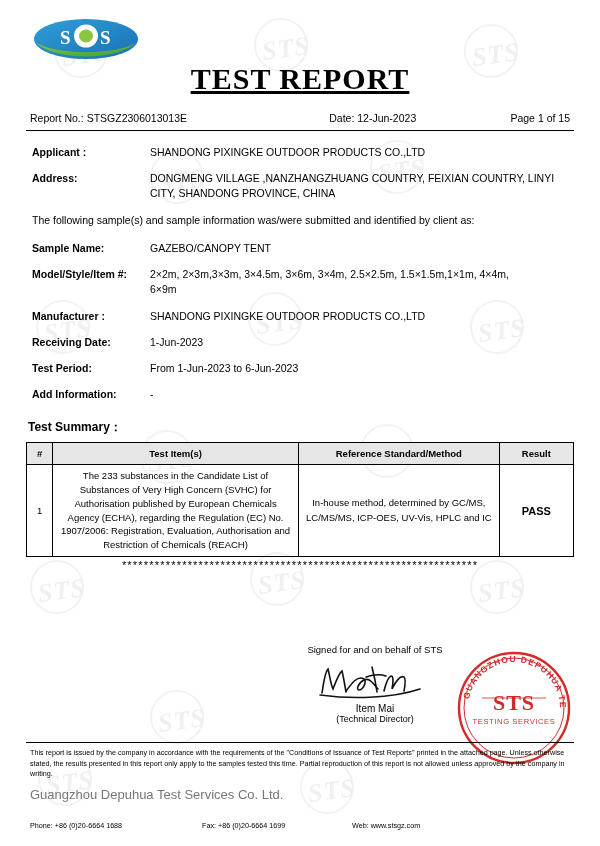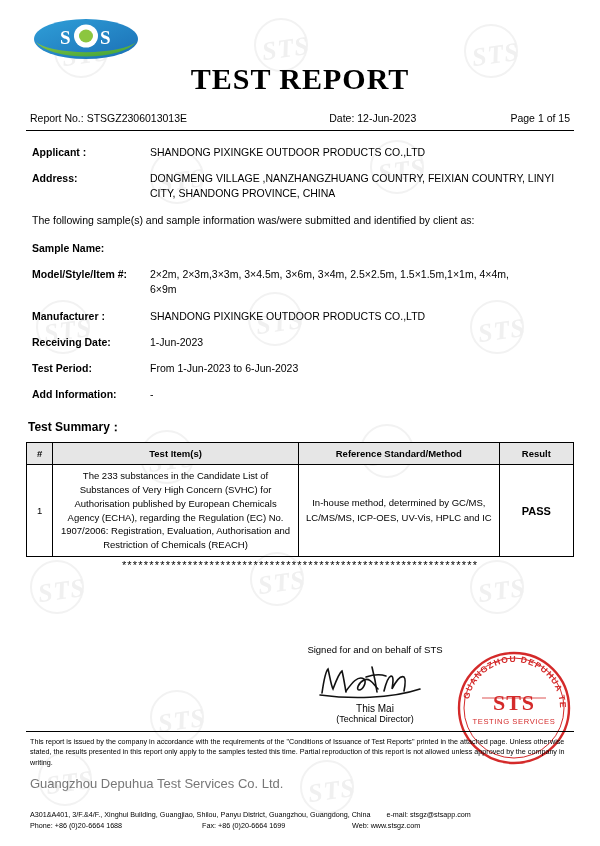--- a/index.html
+++ b/index.html
@@ -53,20 +53,21 @@
   .logo-svg { display: block; }
 
   .title {
     text-align: center;
     font-family: "Liberation Serif", serif;
     font-weight: bold;
     font-size: 30px;
     letter-spacing: 1px;
     padding-top: 62px;
     padding-bottom: 6px;
+    text-decoration: underline;
   }
 
   .meta-row {
     display: flex;
     justify-content: space-between;
     align-items: flex-end;
     font-size: 10.5px;
     padding: 10px 4px 6px 4px;
   }
   .meta-row .m-date { margin-left: 48px; }
@@ -298,20 +299,21 @@
       <div class="info-val">
         <span class="sub-line">DONGMENG VILLAGE ,NANZHANGZHUANG COUNTRY, FEIXIAN COUNTRY, LINYI</span>
         <span class="sub-line">CITY, SHANDONG PROVINCE, CHINA</span>
       </div>
     </div>
 
     <div class="info-note">The following sample(s) and sample information was/were submitted and identified by client as:</div>
 
     <div class="info-row">
       <div class="info-label">Sample Name:</div>
+      <div class="info-val">GAZEBO/CANOPY TENT</div>
     </div>
 
     <div class="info-row">
       <div class="info-label">Model/Style/Item #:</div>
       <div class="info-val">
         <span class="sub-line">2×2m, 2×3m,3×3m, 3×4.5m, 3×6m, 3×4m, 2.5×2.5m, 1.5×1.5m,1×1m, 4×4m,</span>
         <span class="sub-line">6×9m</span>
       </div>
     </div>
 
@@ -366,21 +368,21 @@
         <g fill="none" stroke="#111" stroke-width="1.6" stroke-linecap="round">
           <path d="M62 34 C64 20, 66 12, 68 10 C70 18, 71 26, 73 30 C76 22, 79 14, 82 12 C84 20, 85 28, 86 33"></path>
           <path d="M86 32 C92 24, 98 16, 104 20 C107 23, 103 31, 99 31 C96 31, 98 24, 104 21 C110 18, 114 26, 118 30"></path>
           <path d="M112 8 C114 16, 116 26, 117 33"></path>
           <path d="M106 18 C112 16, 120 15, 126 17"></path>
           <path d="M124 32 C126 24, 128 18, 131 17 C134 17, 133 24, 132 30 C136 22, 140 16, 144 18 C146 20, 145 27, 144 32"></path>
           <path d="M60 36 C90 40, 130 40, 160 30"></path>
         </g>
       </svg>
     </div>
-    <div class="sig-name">This Mai</div>
+    <div class="sig-name">Item Mai</div>
     <div class="sig-role">(Technical Director)</div>
   </div>
 
   <div class="stamp">
     <svg width="120" height="120" viewBox="0 0 120 120" xmlns="http://www.w3.org/2000/svg">
       <defs>
         <path id="arcTop" d="M14,60 A46,46 0 0 1 106,60"></path>
         <path id="arcBottom" d="M18,60 A42,42 0 0 0 102,60"></path>
       </defs>
       <circle cx="60" cy="60" r="55" fill="none" stroke="#d42a2a" stroke-width="2.4"></circle>
@@ -392,25 +394,20 @@
       <text x="60" y="76" text-anchor="middle" fill="#d42a2a" font-family="Liberation Sans, sans-serif" font-size="7.6" letter-spacing="0.6">TESTING SERVICES</text>
       <path d="M28 50 L92 50" stroke="#d42a2a" stroke-width="0.8"></path>
     </svg>
   </div>
 
   <div class="footer">
     <hr>
     <div class="foot-note">This report is issued by the company in accordance with the requirements of the "Conditions of Issuance of Test Reports" printed in the attached page. Unless otherwise stated, the results presented in this report only apply to the samples tested this time. Partial reproduction of this report is not allowed unless approved by the company in writing.</div>
     <div class="foot-company">Guangzhou Depuhua Test Services Co. Ltd.</div>
     <div class="foot-addr">
-      <div>
-        <span>A301&amp;A401, 3/F.&amp;4/F., Xinghui Building, Guangjiao, Shilou, Panyu District, Guangzhou, Guangdong, China</span>
-        <span style="margin-left:14px;">e-mail:</span>
-        <span>stsgz@stsapp.com</span>
-      </div>
       <div class="foot-line2">
         <span class="fl-phone">
           <span>Phone:</span>
           <span>+86 (0)20-6664 1688</span>
         </span>
         <span class="fl-fax">
           <span>Fax:</span>
           <span>+86 (0)20-6664 1699</span>
         </span>
         <span>

